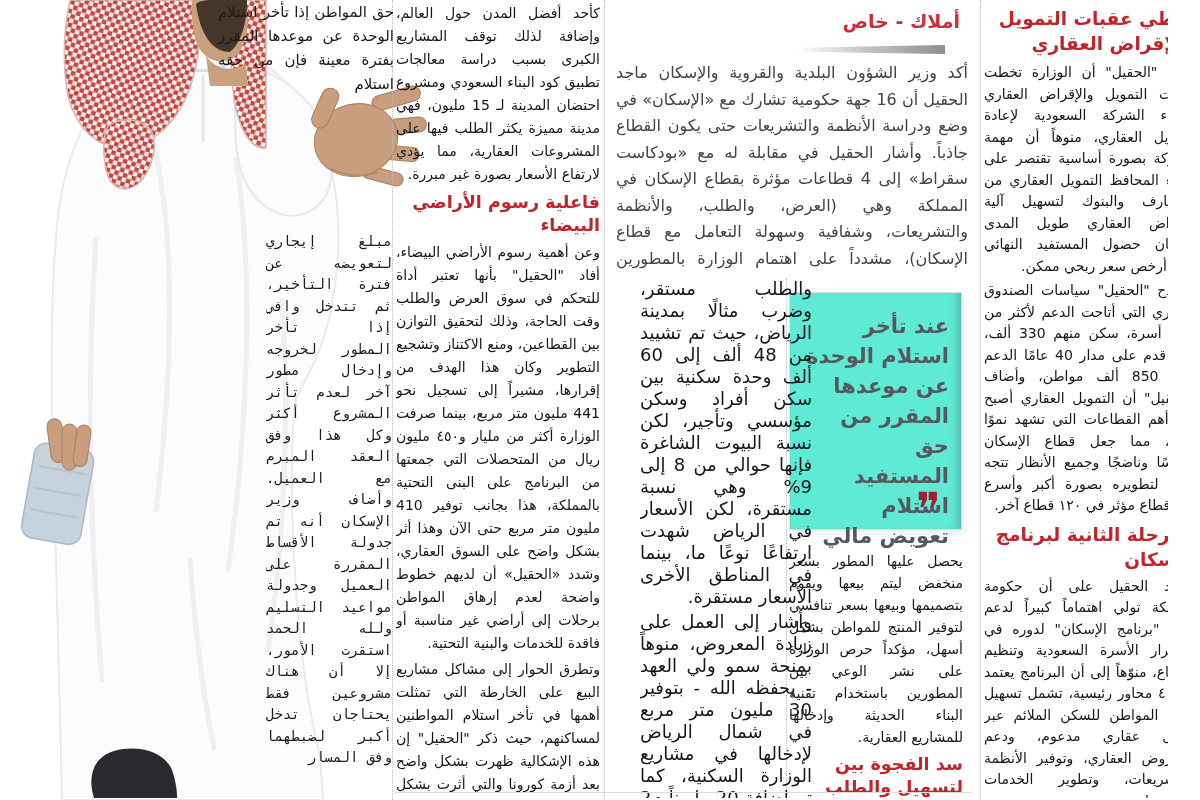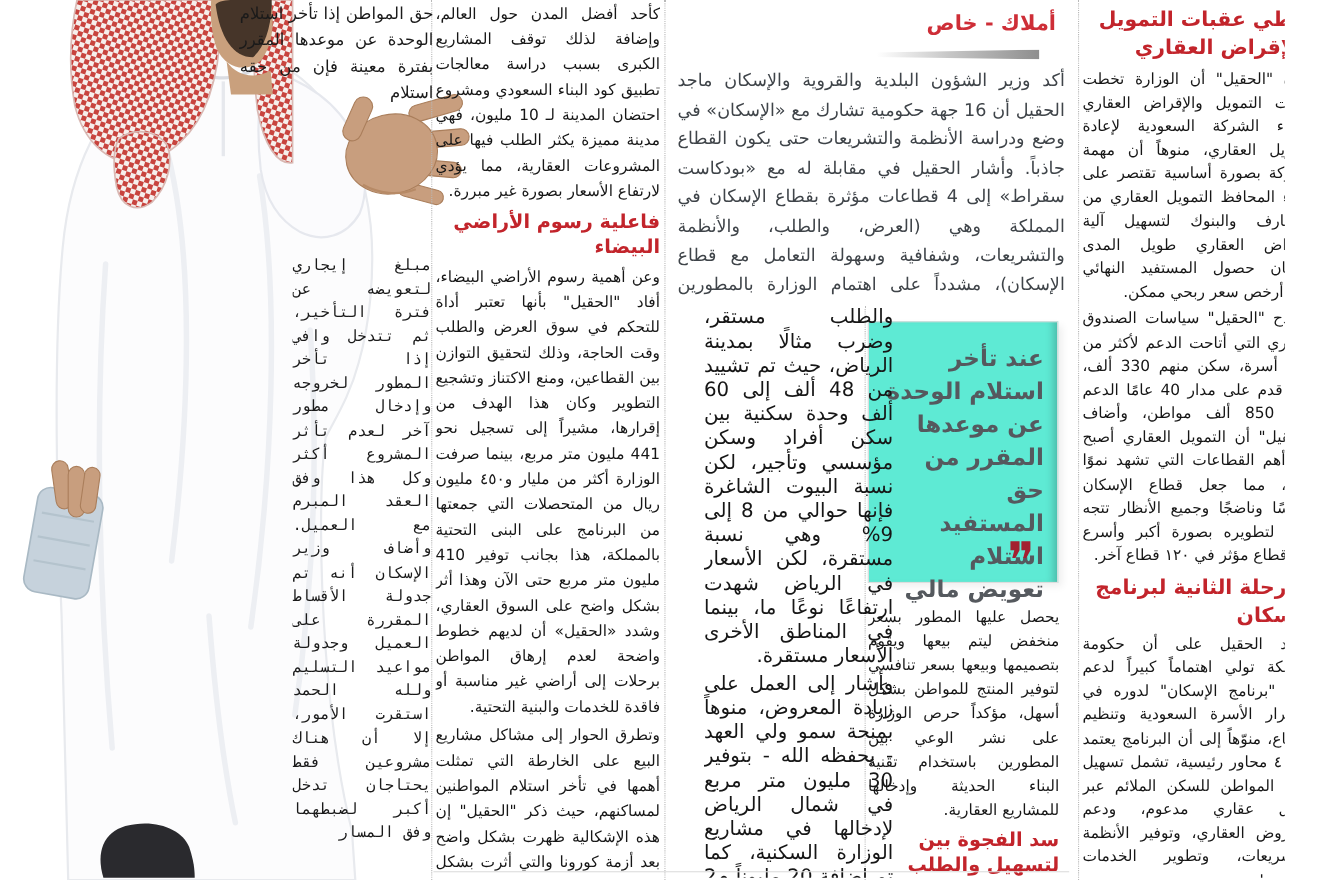--- a/index.html
+++ b/index.html
@@ -95,21 +95,21 @@
 
   <div class="vdot" style="left:392px;top:0;height:800px;"></div>
   <div class="vdot" style="left:604px;top:0;height:800px;"></div>
   <div class="vdot" style="left:786px;top:278px;height:522px;"></div>
   <div class="vdot" style="left:980px;top:0;height:800px;"></div>
 
   <div id="overlay-a">حق المواطن إذا تأخر استلام الوحدة عن موعدها المقرر بفترة معينة فإن من حقه استلام</div>
   <div id="overlay-b">مبلغ إيجاري لتعويضه عن فترة التأخير، ثم تتدخل وافي إذا تأخر المطور لخروجه وإدخال مطور آخر لعدم تأثر المشروع أكثر وكل هذا وفق العقد المبرم مع العميل. وأضاف وزير الإسكان أنه تم جدولة الأقساط المقررة على العميل وجدولة مواعيد التسليم ولله الحمد استقرت الأمور، إلا أن هناك مشروعين فقط يحتاجان تدخل أكبر لضبطهما وفق المسار</div>
 
   <div id="col-c2" class="col">
-    <p>كأحد أفضل المدن حول العالم، وإضافة لذلك توقف المشاريع الكبرى بسبب دراسة معالجات تطبيق كود البناء السعودي ومشروع احتضان المدينة لـ 10 مليون، فهي مدينة مميزة يكثر الطلب فيها على المشروعات العقارية، مما يؤدي لارتفاع الأسعار بصورة غير مبررة.</p>
+    <p>كأحد أفضل المدن حول العالم، وإضافة لذلك توقف المشاريع الكبرى بسبب دراسة معالجات تطبيق كود البناء السعودي ومشروع احتضان المدينة لـ 15 مليون، فهي مدينة مميزة يكثر الطلب فيها على المشروعات العقارية، مما يؤدي لارتفاع الأسعار بصورة غير مبررة.</p>
     <div class="redhead">فاعلية رسوم الأراضي البيضاء</div>
     <p>وعن أهمية رسوم الأراضي البيضاء، أفاد "الحقيل" بأنها تعتبر أداة للتحكم في سوق العرض والطلب وقت الحاجة، وذلك لتحقيق التوازن بين القطاعين، ومنع الاكتناز وتشجيع التطوير وكان هذا الهدف من إقرارها، مشيراً إلى تسجيل نحو 441 مليون متر مربع، بينما صرفت الوزارة أكثر من مليار و٤٥٠ مليون ريال من المتحصلات التي جمعتها من البرنامج على البنى التحتية بالمملكة، هذا بجانب توفير 410 مليون متر مربع حتى الآن وهذا أثر بشكل واضح على السوق العقاري، وشدد «الحقيل» أن لديهم خطوط واضحة لعدم إرهاق المواطن برحلات إلى أراضي غير مناسبة أو فاقدة للخدمات والبنية التحتية.</p>
     <p>وتطرق الحوار إلى مشاكل مشاريع البيع على الخارطة التي تمثلت أهمها في تأخر استلام المواطنين لمساكنهم، حيث ذكر "الحقيل" إن هذه الإشكالية ظهرت بشكل واضح بعد أزمة كورونا والتي أثرت بشكل واضح على السوق العقاري وسوق الإنشاءات، بينما في الطبيعي من</p>
   </div>
 
   <div id="byline">أملاك - خاص</div>
   <div id="byline-bar"></div>
 
   <div id="lead">أكد وزير الشؤون البلدية والقروية والإسكان ماجد الحقيل أن 16 جهة حكومية تشارك مع «الإسكان» في وضع ودراسة الأنظمة والتشريعات حتى يكون القطاع جاذباً. وأشار الحقيل في مقابلة له مع «بودكاست سقراط» إلى 4 قطاعات مؤثرة بقطاع الإسكان في المملكة وهي (العرض، والطلب، والأنظمة والتشريعات، وشفافية وسهولة التعامل مع قطاع الإسكان)، مشدداً على اهتمام الوزارة بالمطورين العقاريين وسلاسل الإمداد للقطاع السكني، وبالتمويل وإعادة التمويل.</div>
 

